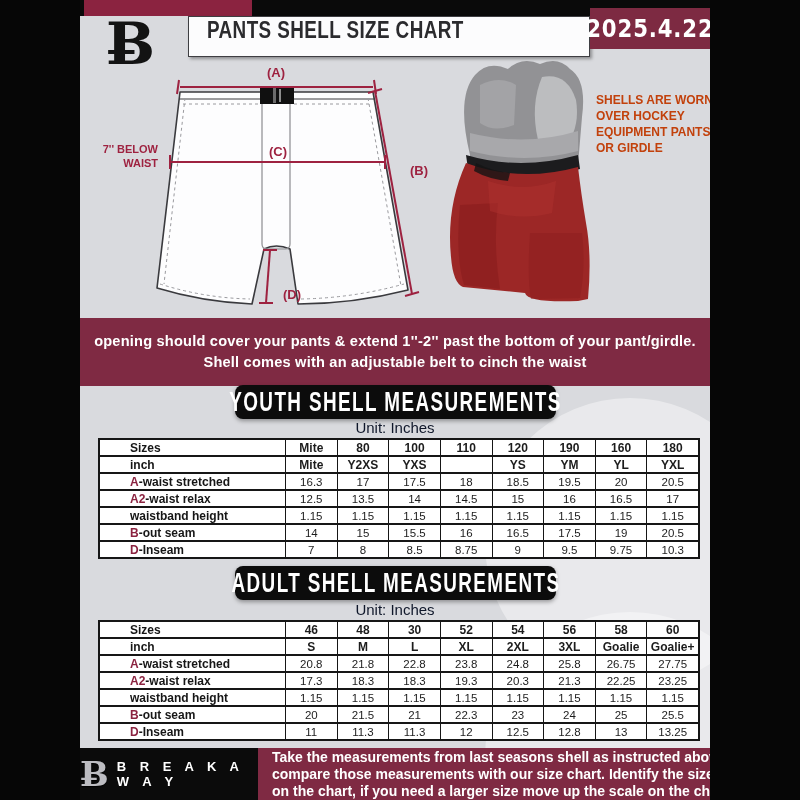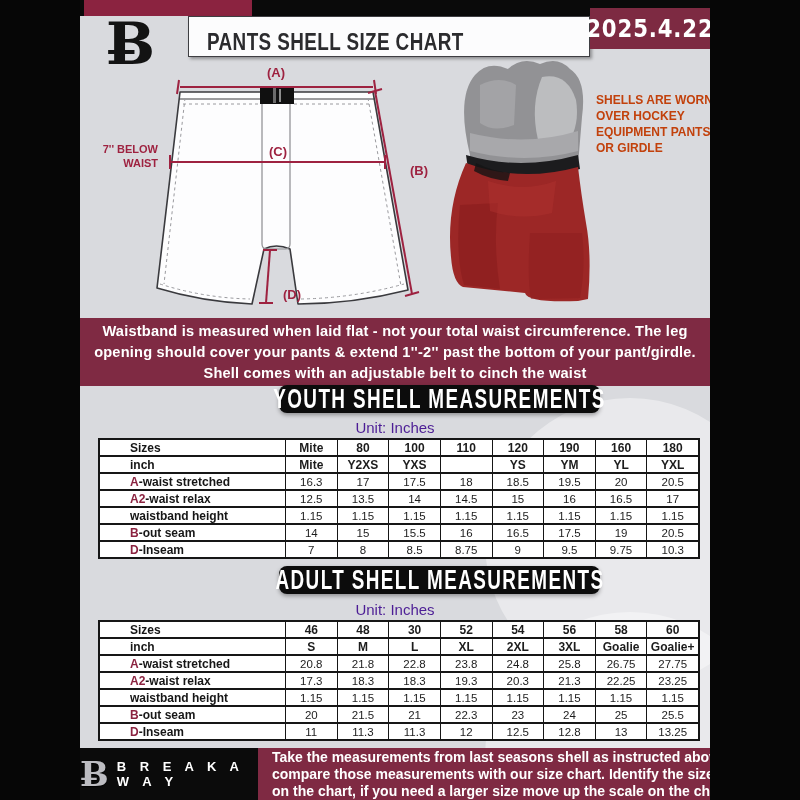--- a/index.html
+++ b/index.html
@@ -9,21 +9,21 @@
 
   
   .wm{position:absolute;background:rgba(255,255,255,.42);border-radius:50%;z-index:1;}
   .wm1{left:405px;top:398px;width:290px;height:290px;}
   .wm2{left:405px;top:612px;width:290px;height:290px;}
 
   
   .topstrip{position:absolute;left:0;top:0;width:630px;height:16px;background:#0a0a0a;z-index:3;}
   .topstrip .accent{position:absolute;left:4px;top:0;width:168px;height:16px;background:#8b2340;}
   .titlebar{position:absolute;left:108px;top:16px;width:402px;height:41px;background:#fcfcfd;
-            border:1px solid #3e3e42;box-sizing:border-box;display:flex;align-items:flex-end;z-index:4;
+            border:1px solid #3e3e42;box-sizing:border-box;display:flex;align-items:flex-start;z-index:4;
             box-shadow:2px 2px 3px rgba(0,0,0,.35);}
   .titlebar .t{font-size:23px;font-weight:600;color:#2b2b2e;letter-spacing:.5px;white-space:nowrap;
             display:inline-block;transform:scaleX(.82);transform-origin:left center;margin-left:18px;}
   .datebox{position:absolute;left:510px;top:8px;width:120px;height:41px;background:#7d2a42;z-index:4;
             display:flex;align-items:center;justify-content:center;}
   .datebox .d{font-size:25px;font-weight:700;color:#fff;display:inline-block;transform:scaleX(.85);
             font-family:"DejaVu Sans", sans-serif;letter-spacing:1px;}
   .logo{position:absolute;left:26px;top:12px;z-index:4;font-family:"DejaVu Serif", serif;
         font-weight:700;font-size:58px;line-height:64px;color:#131313;}
   .logo-footer{font-family:"DejaVu Serif", serif;font-weight:700;font-size:34px;line-height:34px;
@@ -34,25 +34,25 @@
   .photo{position:absolute;left:350px;top:55px;z-index:2;}
   .photo-note{position:absolute;left:516px;top:92px;z-index:2;}
   .photo-note div{font-size:12px;font-weight:700;color:#c2410c;line-height:16px;white-space:nowrap;}
 
   
   .info-banner{position:absolute;left:0;top:318px;width:630px;height:68px;background:#7f2a43;z-index:2;
             display:flex;flex-direction:column;align-items:center;justify-content:center;}
   .info-banner div{color:#fff;font-size:14.6px;font-weight:600;line-height:21px;white-space:nowrap;letter-spacing:.2px;}
 
   
-  .sec-banner{position:absolute;left:155px;width:321px;height:28px;background:#0c0c0c;border-radius:8px;
-            display:flex;align-items:center;justify-content:center;z-index:2;box-shadow:0 2px 4px rgba(0,0,0,.35);margin-left:44px;}
+  .sec-banner{position:absolute;left:155px;width:321px;height:34px;background:#0c0c0c;border-radius:8px;
+            display:flex;align-items:center;justify-content:center;z-index:2;box-shadow:0 2px 4px rgba(0,0,0,.35);}
   .sec-banner .s{color:#fff;font-size:27px;font-weight:700;letter-spacing:2px;white-space:nowrap;
             display:inline-block;transform:scaleX(.70);}
-  .unit{position:absolute;left:0;width:630px;text-align:center;font-size:15px;color:#4c1d95;z-index:2;}
+  .unit{position:absolute;left:0;width:630px;text-align:center;font-size:15px;color:#0f172a;z-index:2;}
 
   
   .table{position:absolute;left:18px;width:602px;background:#fff;border:2px solid #161616;
          box-sizing:border-box;z-index:2;}
   .trow{display:flex;height:15px;border-top:2px solid #161616;justify-content:flex-end;}
   .trow:first-child{border-top:0;}
   .tlabel{width:185px;box-sizing:border-box;display:flex;align-items:center;padding-left:30px;
           font-weight:700;font-size:12px;color:#161616;}
   .tcell{flex:1;border-left:1px solid #161616;display:flex;align-items:center;justify-content:center;
           font-size:11.5px;color:#1c1c1c;}
@@ -147,21 +147,20 @@
       <path d="M46,108 Q62,116 80,118 L78,126 Q58,124 44,116 Z" fill="#141414" opacity=".8"></path>
     </svg>
     <div class="photo-note">
       <div>SHELLS ARE WORN</div>
       <div>OVER HOCKEY</div>
       <div>EQUIPMENT PANTS</div>
       <div>OR GIRDLE</div>
     </div>
 
     <div class="info-banner">
-      <div>Waistband is measured when laid flat - not your total waist circumference. The leg</div>
       <div>opening should cover your pants &amp; extend 1''-2'' past the bottom of your pant/girdle.</div>
       <div>Shell comes with an adjustable belt to cinch the waist</div>
     </div>
 
     <div class="sec-banner" style="top:385px;">
       <span class="s">YOUTH SHELL MEASUREMENTS</span>
     </div>
     <div class="unit" style="top:419px;">Unit: Inches</div>
     <div class="table" id="youth-table" style="top:438px;">
         <div class="trow thead">

